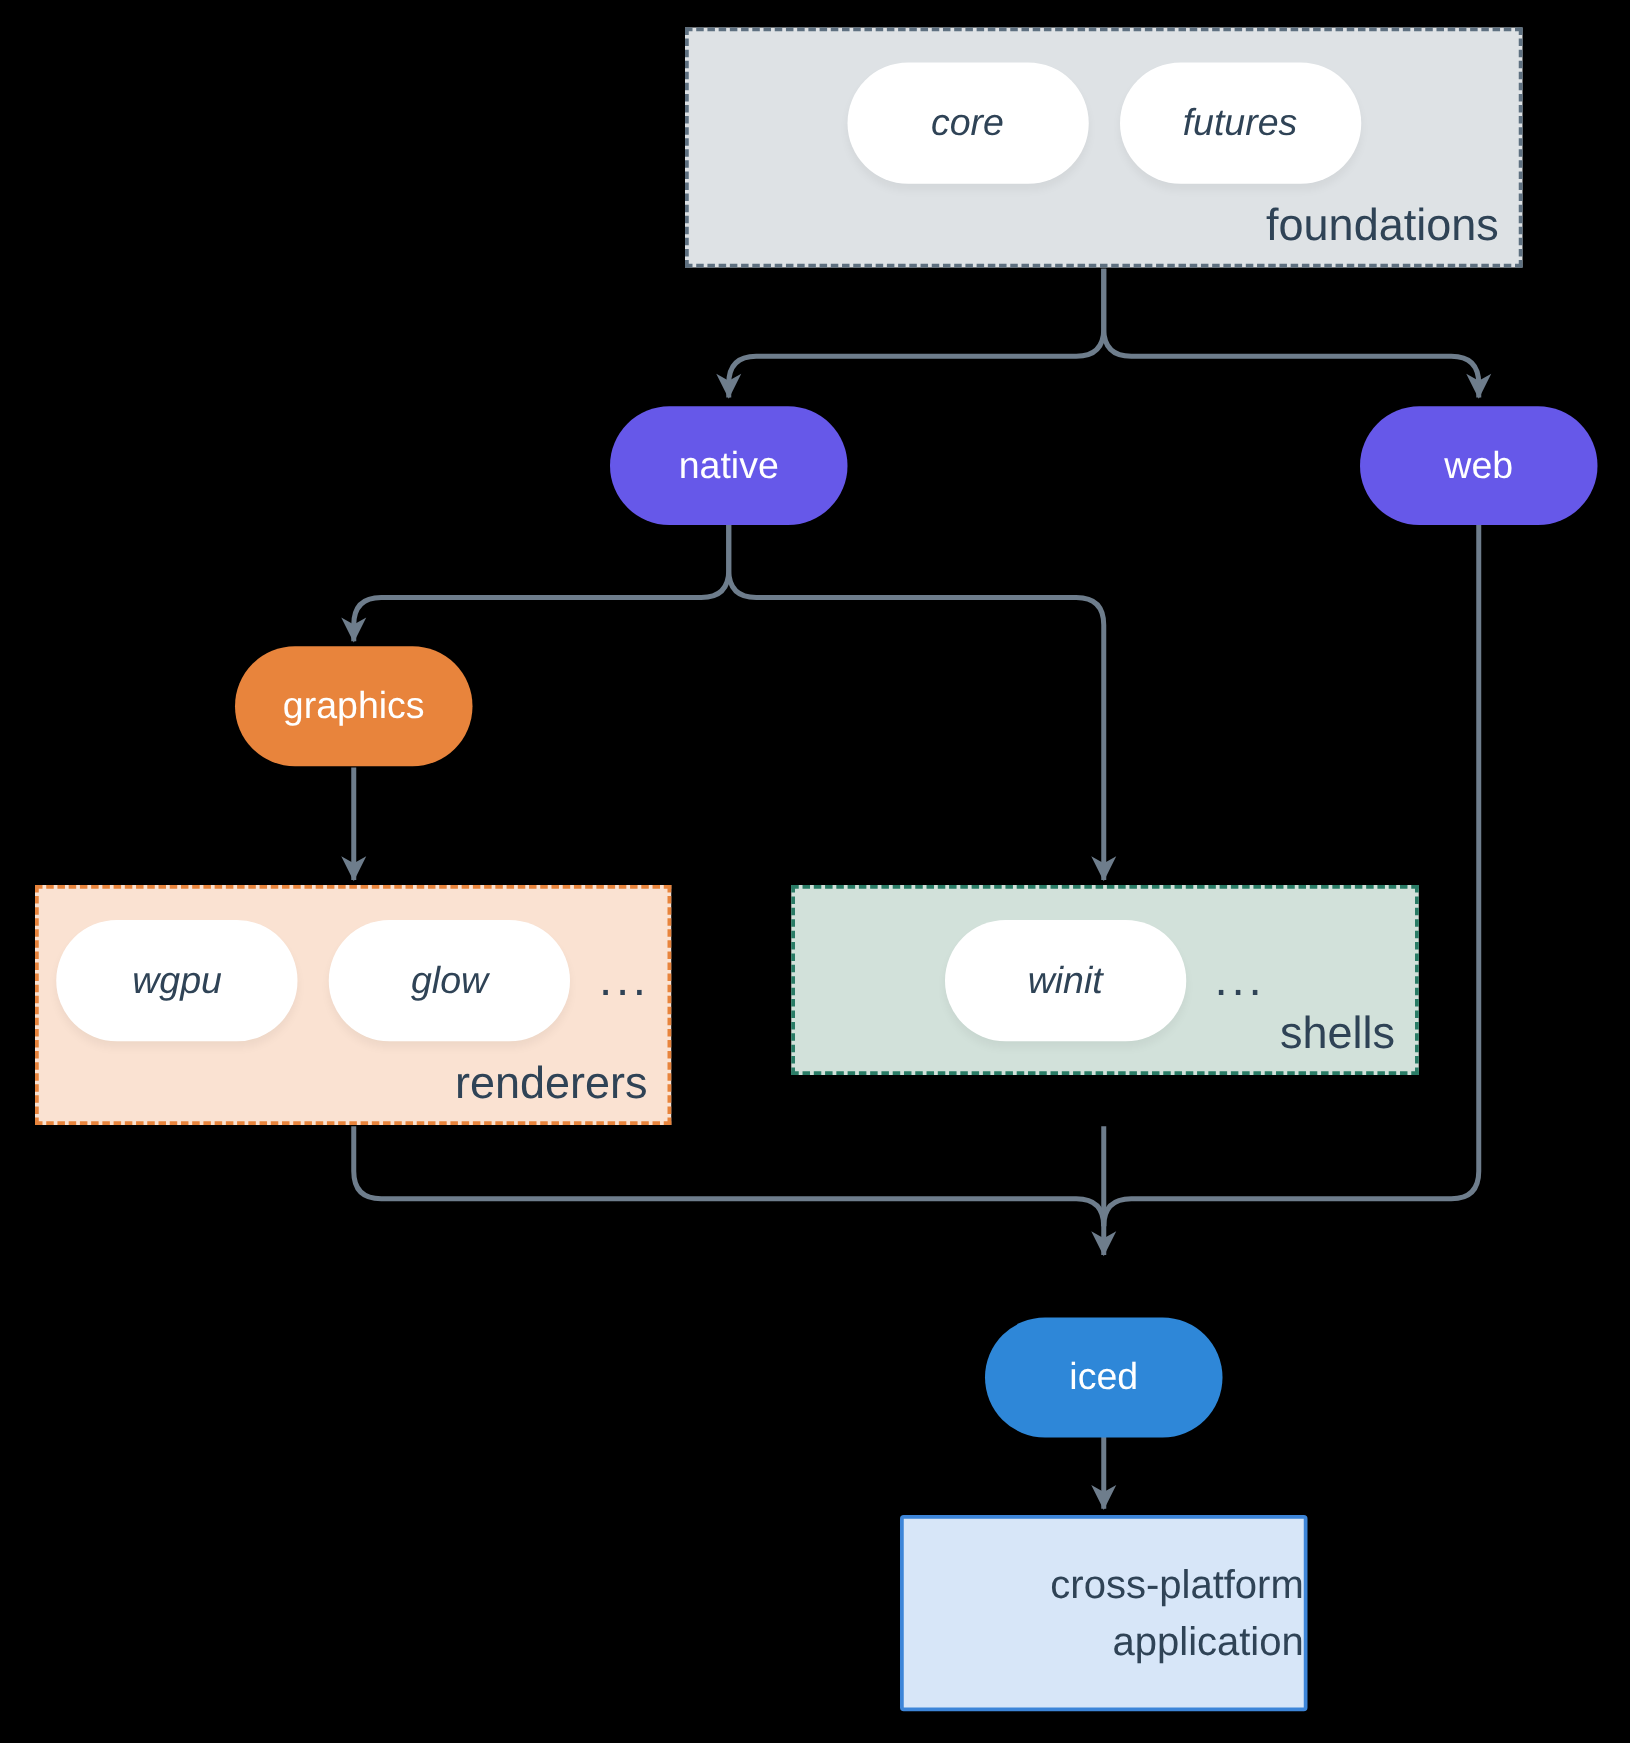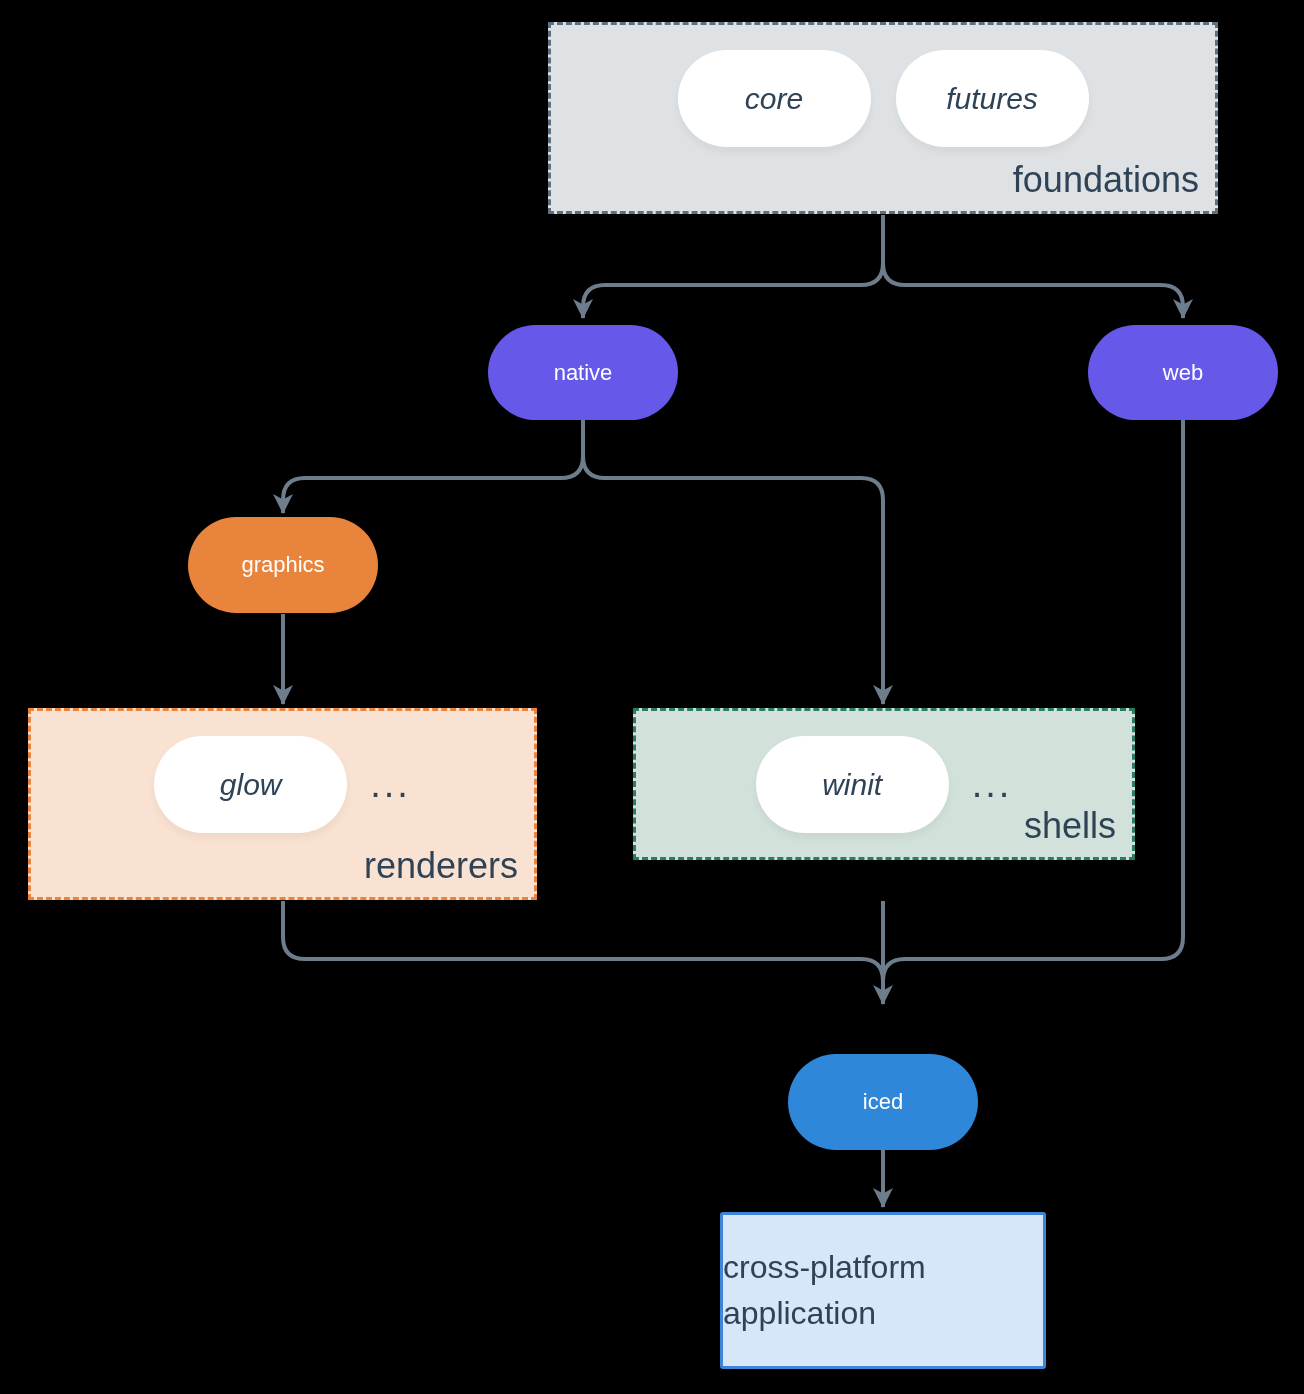--- a/index.html
+++ b/index.html
@@ -52,35 +52,35 @@
   .group-label{
     position:absolute;right:16px;bottom:10px;
     font-size:36px;color:var(--text-dark,#2f4356);
   }
 
   
   .node-pill{
     position:absolute;box-sizing:border-box;
     width:190px;height:95px;border-radius:60px;
     display:flex;align-items:center;justify-content:center;
-    font-size:22px;color:#ffffff;
+    font-size:30px;color:#ffffff;
   }
   .node-pill.native{left:488px;top:325px;background:var(--purple,#6658e9);}
   .node-pill.web{left:1088px;top:325px;background:var(--purple,#6658e9);}
   .node-pill.graphics{left:188px;top:517px;height:96px;background:var(--orange,#e8843c);}
   .node-pill.iced{left:788px;top:1010px;height:96px;background:var(--blue,#2e87d8);margin-top:44px;}
 
   
   .app-box{
     position:absolute;left:720px;top:1212px;width:326px;height:157px;
     box-sizing:border-box;
     background:var(--app-fill,#d7e6f8);
     border:3px solid var(--app-border,#3d85d8);
     border-radius:3px;
-    display:flex;flex-direction:column;align-items:flex-start;justify-content:center;
+    display:flex;flex-direction:column;align-items:flex-end;justify-content:center;
     font-size:32px;line-height:1.42;color:var(--text-dark,#2f4356);
     text-align:center;
   }
 </style>
 </head>
 <body>
 
 <div id="stage">
 
   <svg id="edges" viewBox="0 0 1304 1394" xmlns="http://www.w3.org/2000/svg">
@@ -110,20 +110,21 @@
     <div class="group-label">foundations</div>
   </div>
 
   <div class="node-pill native">native</div>
   <div class="node-pill web">web</div>
 
   <div class="node-pill graphics">graphics</div>
 
   <div class="group renderers">
     <div class="pill-row">
+      <div class="crate-pill">wgpu</div>
       <div class="crate-pill">glow</div>
       <div class="more-dots">...</div>
     </div>
     <div class="group-label">renderers</div>
   </div>
 
   <div class="group shells">
     <div class="pill-row">
       <div class="crate-pill">winit</div>
       <div class="more-dots">...</div>

